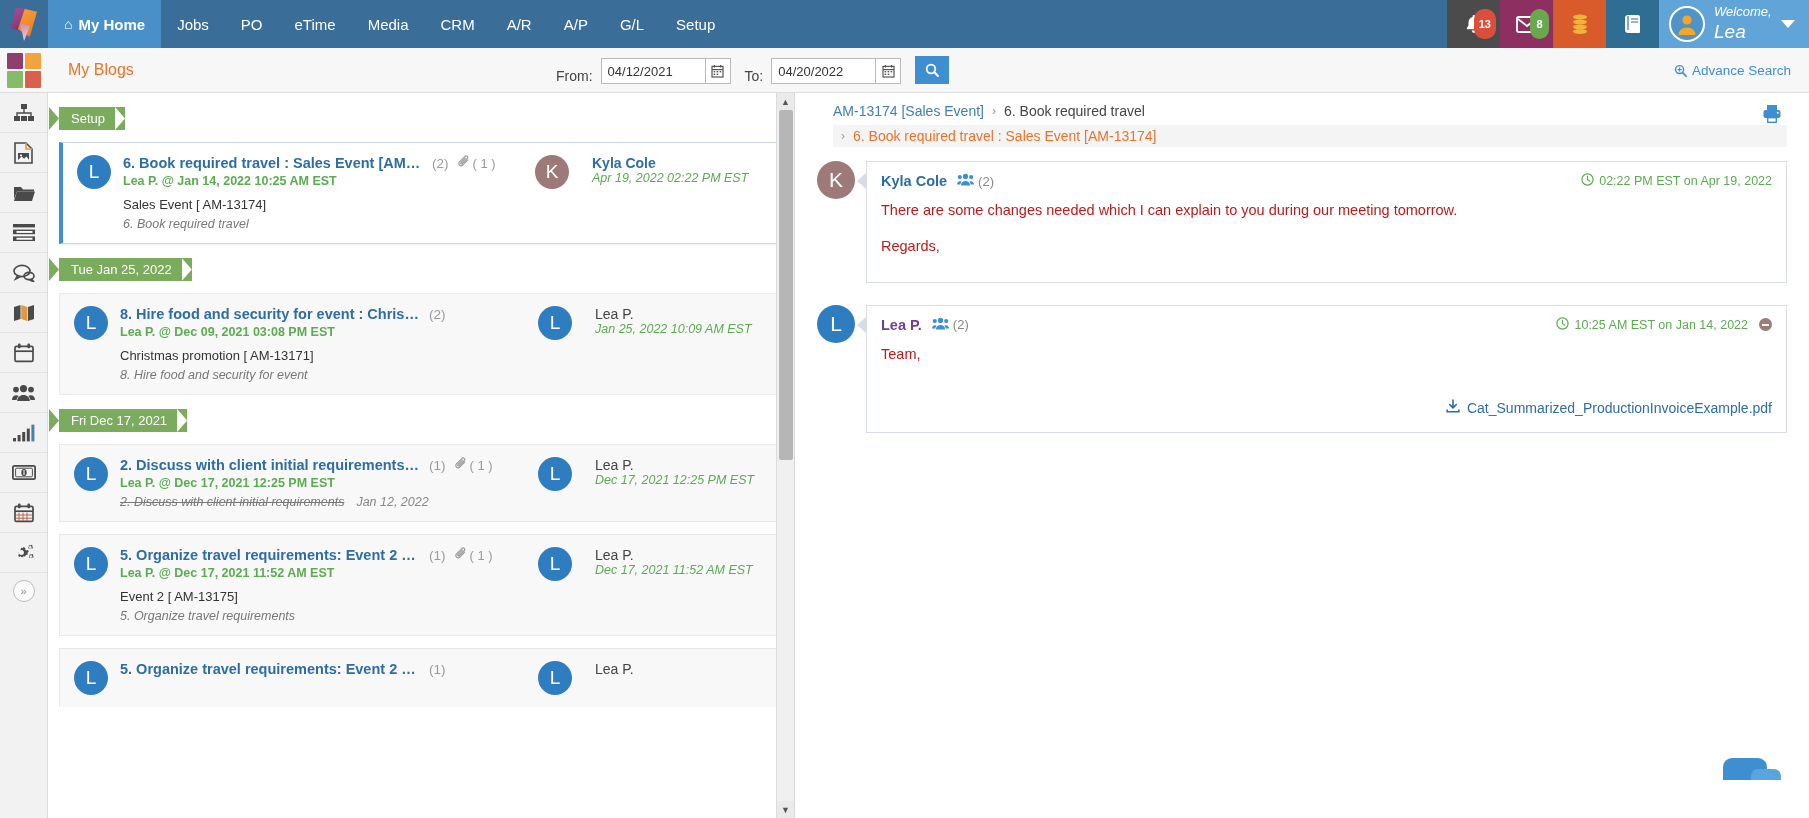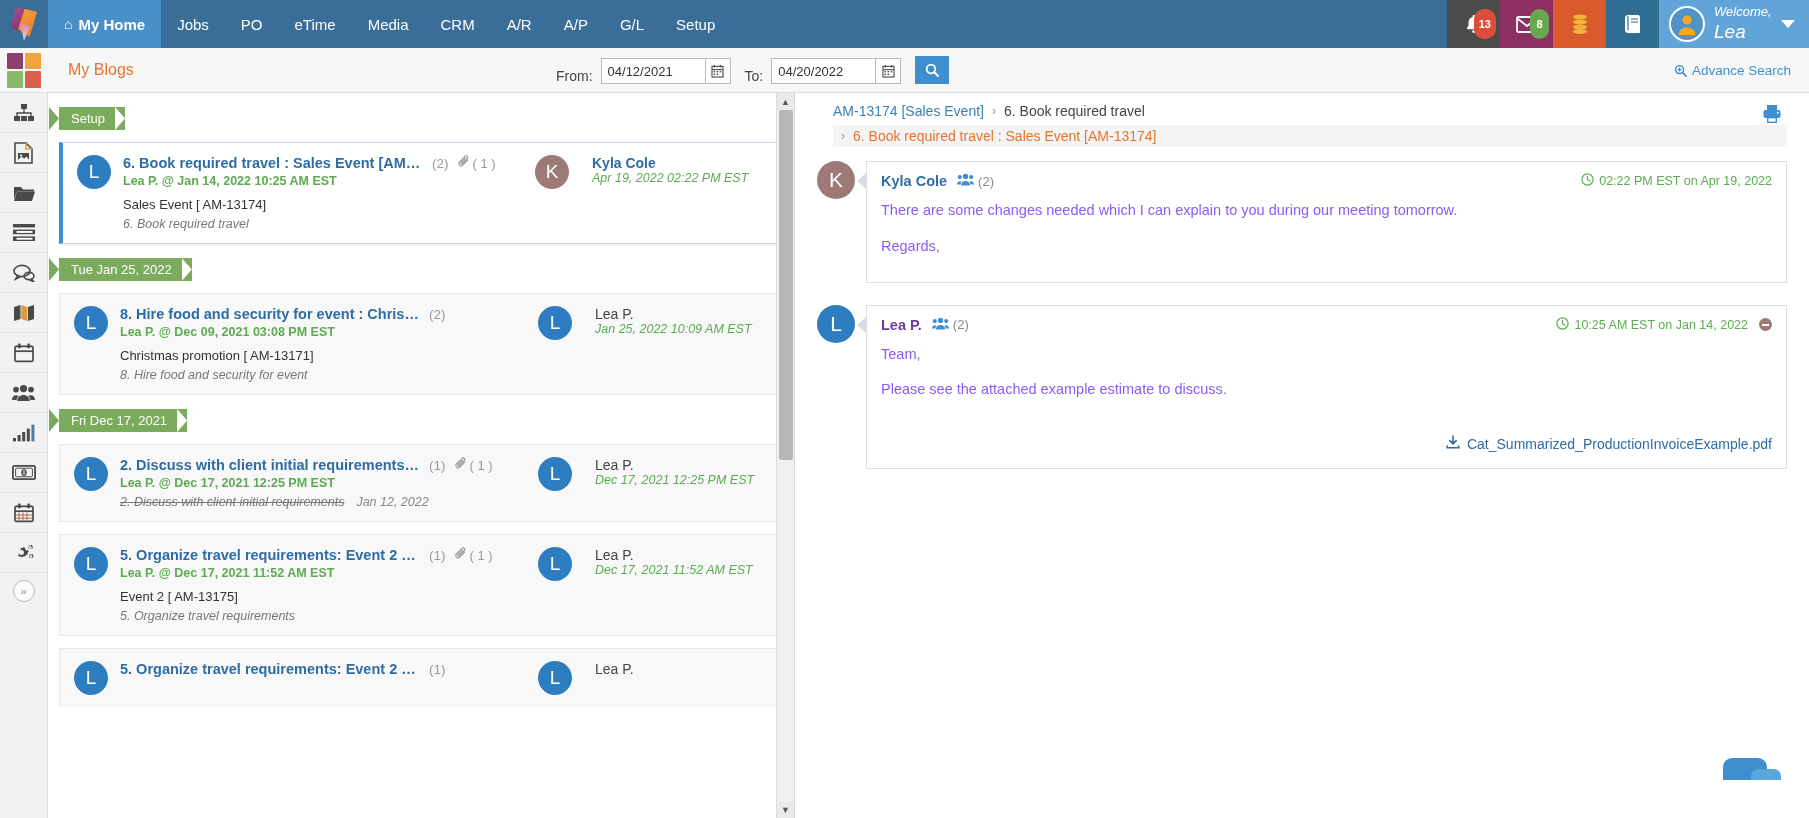--- a/index.html
+++ b/index.html
@@ -250,21 +250,21 @@
   .msg-head { display: flex; align-items: center; }
   .msg-author { font-size: 14.5px; font-weight: 600; }
   .msg-author.blue { color: #2e6da4; }
   .msg-author.purple { color: #6b3f9e; }
   .ppl-ico { margin-left: 10px; display: flex; align-items: center; gap: 4px; }
   .ppl-cnt { color: #888; font-size: 13px; }
   .msg-time {
     margin-left: auto; color: #5cab52; font-size: 12.5px;
     display: flex; align-items: center; gap: 5px;
   }
-  .msg-body { margin-top: 10px; font-size: 14.5px; color: #8b5cf6; line-height: 1.5; }
+  .msg-body { margin-top: 10px; font-size: 14.5px; color: #b91c1c; line-height: 1.5; }
   .msg-body p { margin-bottom: 14px; }
   .msg-body p:last-child { margin-bottom: 0; }
   .attach-row { margin-top: 34px; display: flex; justify-content: flex-end; }
   .attach-link {
     color: #2e6da4; font-size: 14px; cursor: pointer;
     display: flex; align-items: center; gap: 7px;
   }
   .minus-ico {
     width: 13px; height: 13px; border-radius: 50%; background: #9d7a77;
     display: inline-flex; align-items: center; justify-content: center; margin-left: 6px;
@@ -778,21 +778,20 @@
                     <path d="M6.5 3.3v3.4l2.4 1.5" fill="none" stroke="#5cab52" stroke-width="1.2" stroke-linecap="round"></path>
                   </svg></span>
                 <span>10:25 AM EST on Jan 14, 2022</span>
                 <span class="minus-ico">
                   <i></i>
                 </span>
               </span>
             </div>
             <div class="msg-body">
               <p>Team,</p>
-              <p>Please see the attached example estimate to discuss.</p>
             </div>
             <div class="attach-row">
               <span class="attach-link">
                 <span><svg width="14" height="14" viewBox="0 0 14 14">
                     <path d="M7 1v7.2M3.8 5.6L7 8.9l3.2-3.3" fill="none" stroke="#2e6da4" stroke-width="1.6" stroke-linecap="round"></path>
                     <path d="M1.2 10.6v2.2h11.6v-2.2" fill="none" stroke="#2e6da4" stroke-width="1.6"></path>
                   </svg></span>
                 <span>Cat_Summarized_ProductionInvoiceExample.pdf</span>
               </span>
             </div>

